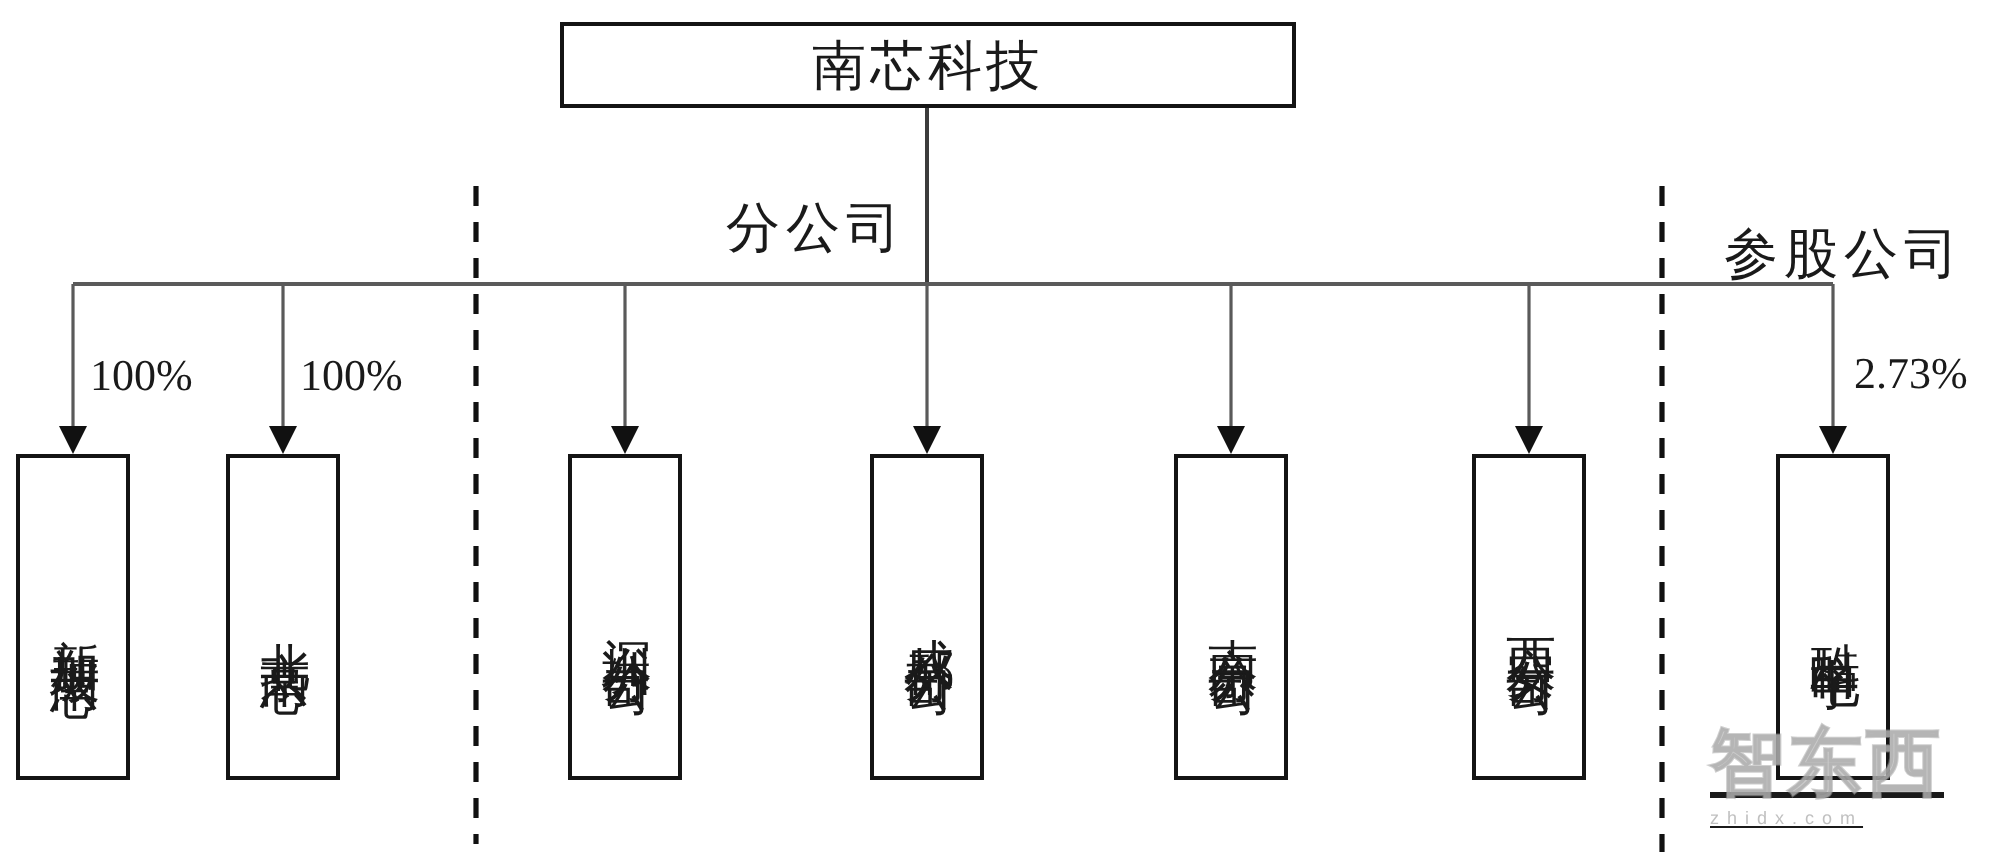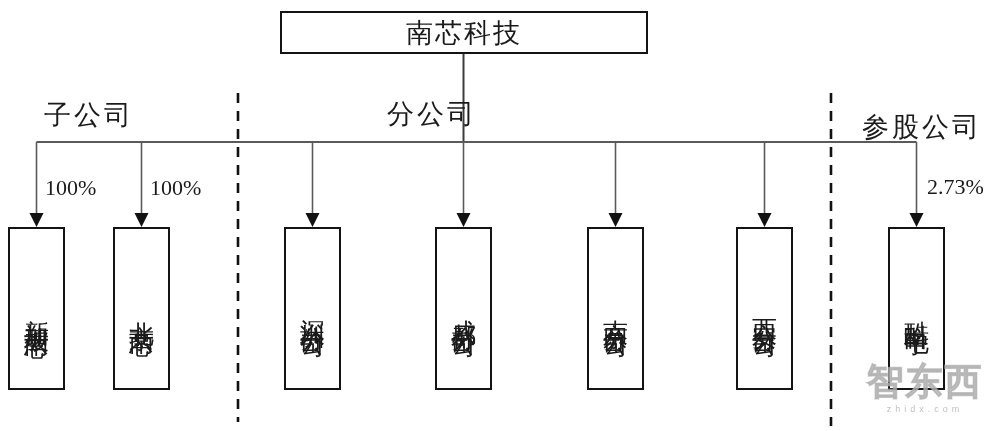--- a/index.html
+++ b/index.html
@@ -16,42 +16,42 @@
   .root-box{
     position:absolute;left:280px;top:11px;width:368px;height:43px;
     border:2px solid #141414;background:#ffffff;
     display:flex;align-items:center;justify-content:center;
     font-size:27px;letter-spacing:2px;box-sizing:border-box;
   }
   .section-label{
     position:absolute;font-size:27px;letter-spacing:3px;white-space:nowrap;
   }
   .sec-0{left:44px;top:97px;}
-  .sec-1{left:363px;top:96px;margin-left:24px;}
+  .sec-1{left:363px;top:96px;}
   .sec-2{left:862px;top:97px;margin-top:12px;}
   .entity-box{
     position:absolute;top:227px;width:57px;height:163px;
     border:2px solid #141414;background:#ffffff;box-sizing:border-box;
     display:flex;align-items:center;justify-content:center;
   }
   .entity-label{
     writing-mode:vertical-rl;text-orientation:upright;
     font-size:25px;letter-spacing:4px;line-height:1;white-space:nowrap;
   }
   .e0{left:8px;}  .e1{left:113px;} .e2{left:284px;} .e3{left:435px;}
   .e4{left:587px;} .e5{left:736px;} .e6{left:888px;}
   .ownership-label{
     position:absolute;font-size:22px;white-space:nowrap;
   }
   .own-0{left:45px;top:175px;}
   .own-1{left:150px;top:175px;}
   .own-6{left:927px;top:174px;text-align:right;}
   .watermark{
     position:absolute;left:855px;top:362px;width:140px;
-    text-align:center;pointer-events:none;
+    pointer-events:none;text-decoration:underline;
   }
   .watermark-logo{
     font-family:"Liberation Sans","DejaVu Sans",sans-serif;
     font-size:37px;font-weight:bold;line-height:1.1;
     color:rgba(185,185,185,0.75);
     -webkit-text-stroke:1px rgba(160,160,160,0.5);
     letter-spacing:2px;
   }
   .watermark-domain{
     font-family:"Liberation Sans","DejaVu Sans",sans-serif;
@@ -86,21 +86,20 @@
     <polygon points="909.5,213 923.5,213 916.5,227" fill="#111111"></polygon>
 
     <line x1="238" y1="93" x2="238" y2="422" stroke="#111111" stroke-width="2.6" stroke-dasharray="10 8"></line>
     <line x1="831" y1="93" x2="831" y2="426" stroke="#111111" stroke-width="2.6" stroke-dasharray="10 8"></line>
   </svg>
 
   <div class="root-box">
     <span>南芯科技</span>
   </div>
 
-  <div class="section-label sec-0">子公司</div>
   <div class="section-label sec-1">分公司</div>
   <div class="section-label sec-2">参股公司</div>
 
   <div class="ownership-label own-0">100%</div>
   <div class="ownership-label own-1">100%</div>
   <div class="ownership-label own-6">2.73%</div>
 
   <div class="entity-box e0">
     <span class="entity-label">新加坡南芯</span>
   </div>

